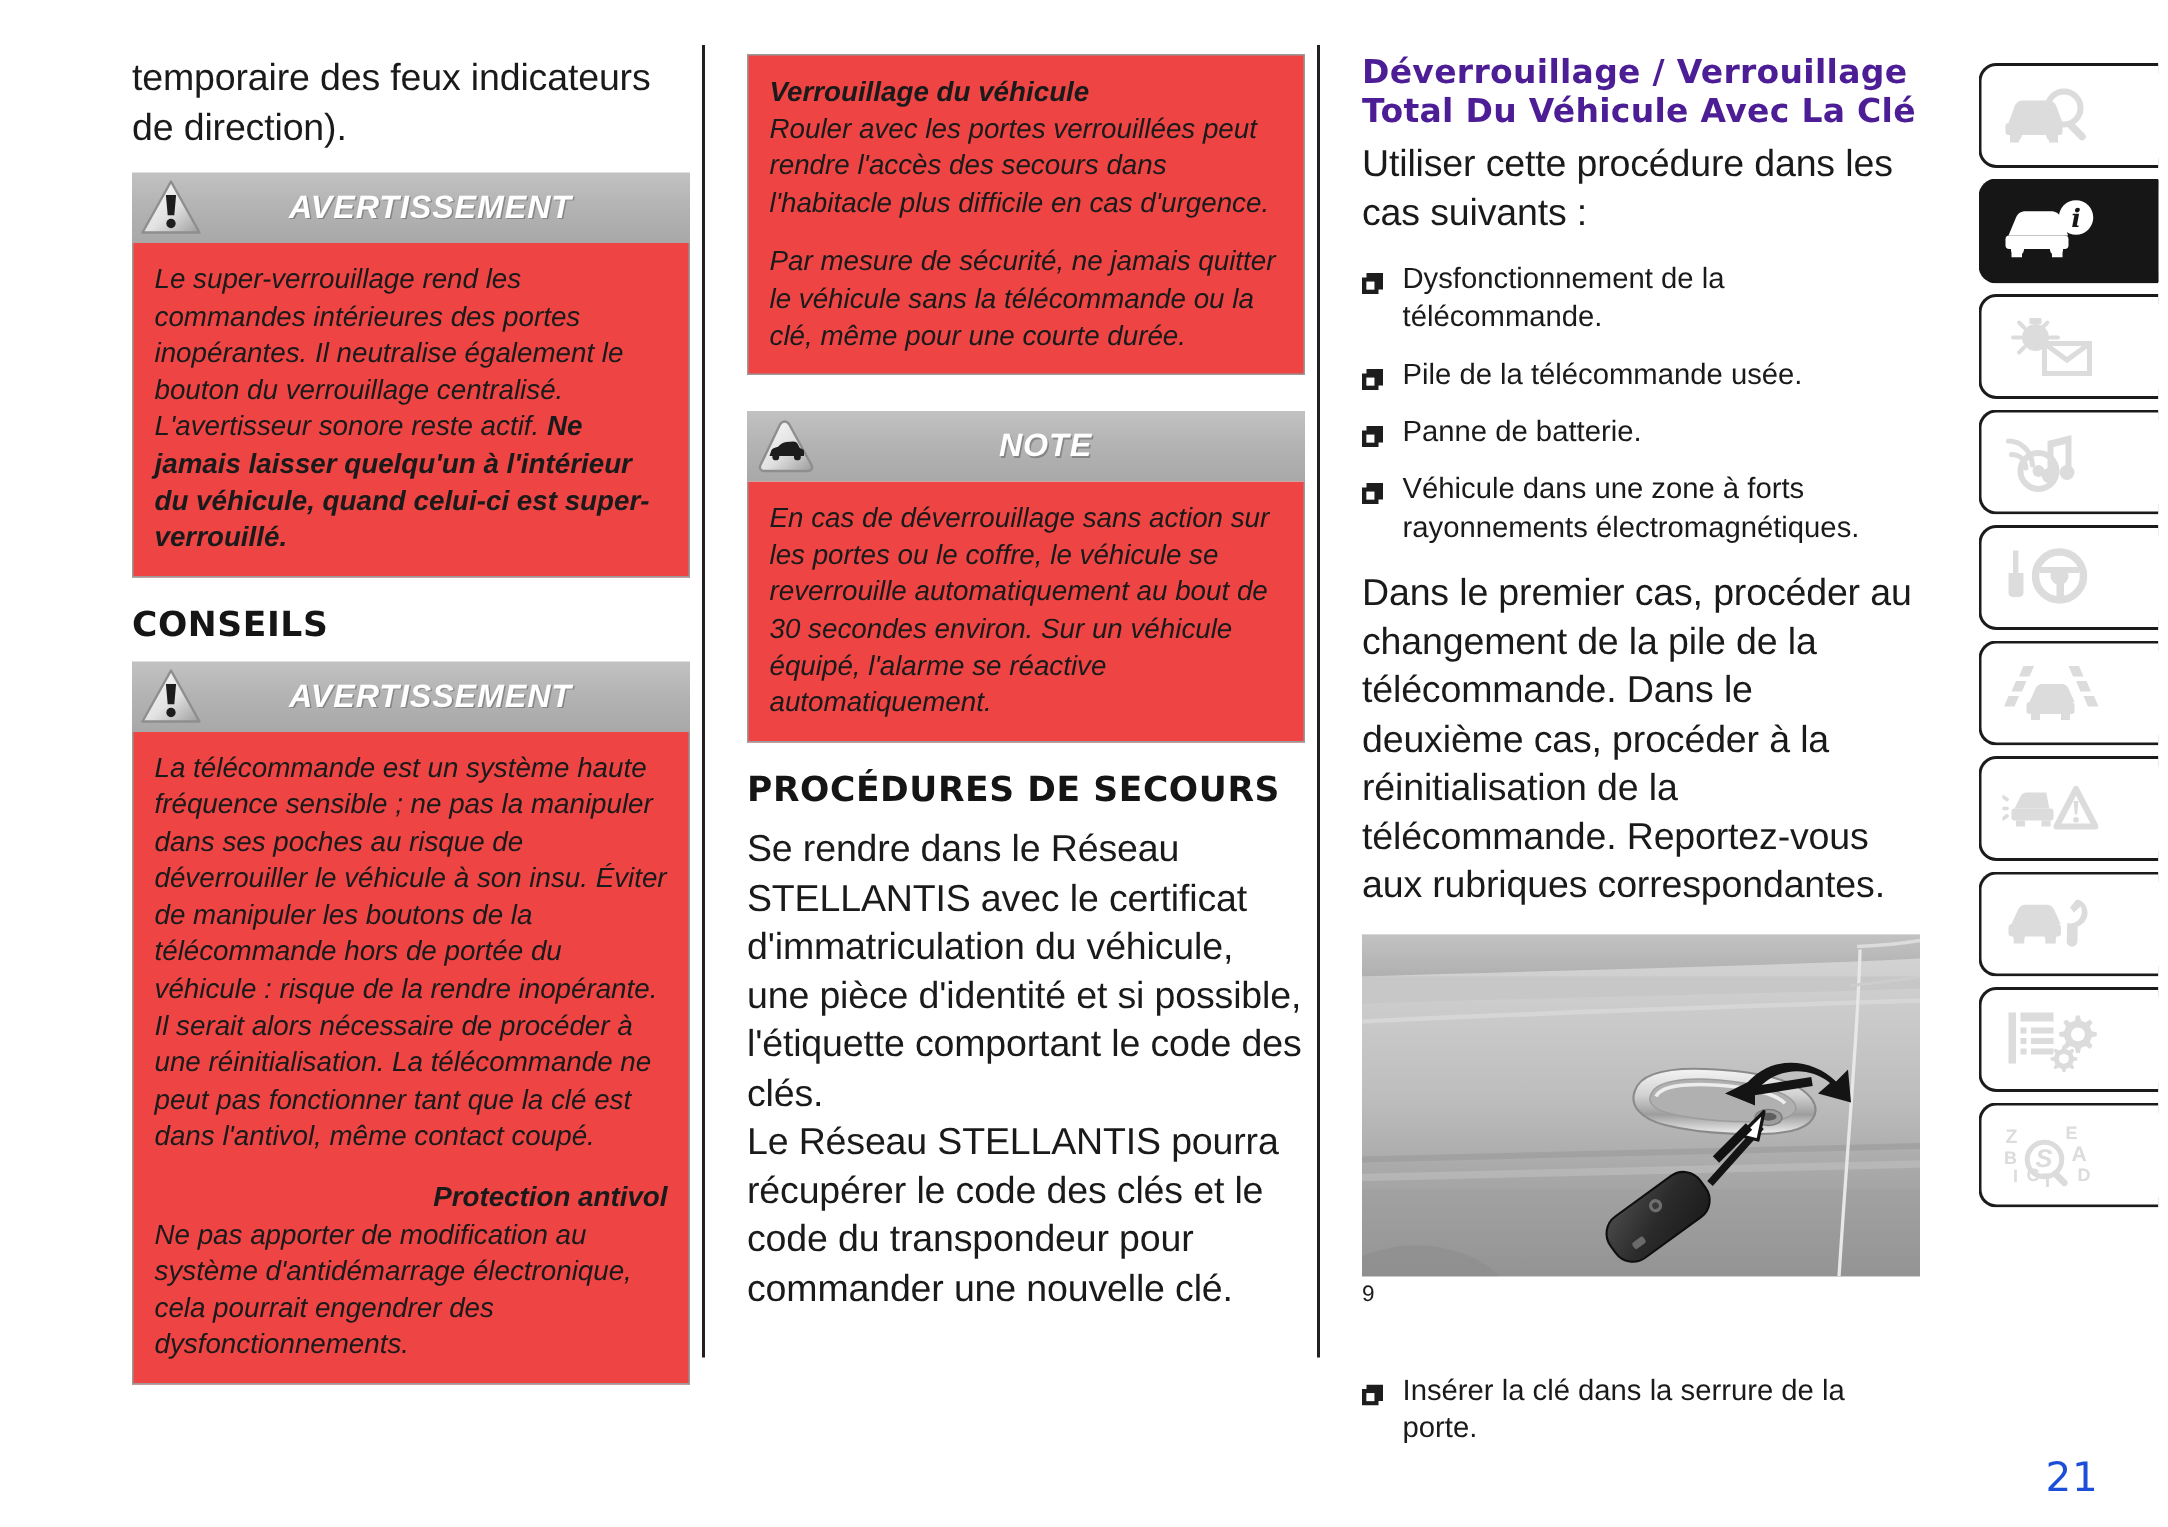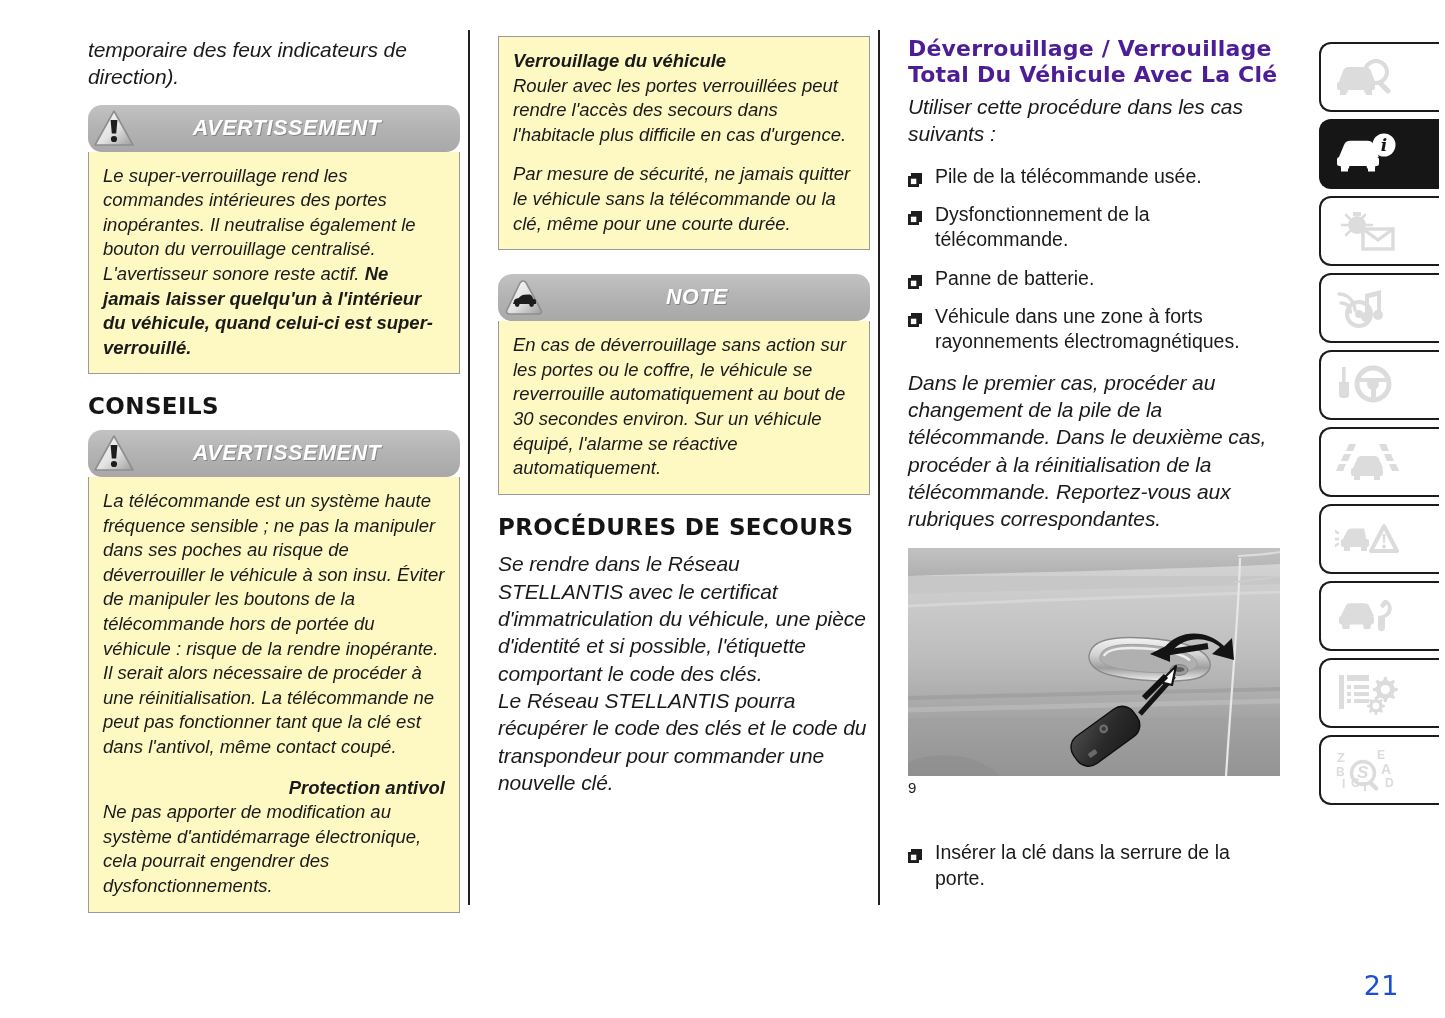--- a/index.html
+++ b/index.html
@@ -26,25 +26,24 @@
     position:absolute;
     top:30px;
     width:2px;height:875px;
     background:#231f20;
   }
   .col-rule.r1{left:468px;}
   .col-rule.r2{left:878px;}
 
   
   .body-text{
-    font-size:21px;
+    font-size:25px;
     line-height:1.30;
     letter-spacing:-0.1px;
     margin:0 0 0 0;
-    font-style:italic;
   }
   h2.sec{
     font-family:"DejaVu Sans", sans-serif;
     font-weight:bold;
     font-size:23px;
     letter-spacing:0.4px;
     margin:20px 0 10px 0;
     line-height:1.12;
     color:#151515;
   }
@@ -59,38 +58,37 @@
   }
   h3.sub.firsttop{margin-top:10px;}
 
   
   .banner{
     position:relative;
     height:47px;
     background:linear-gradient(to bottom,#c2c2c2 0%,#b4b4b4 45%,#a8a8a8 100%);
     display:flex;align-items:center;justify-content:center;
     margin-top:14px;
-    border-radius:14px;
   }
   .banner .label{
     font-style:italic;font-weight:bold;
     font-size:21.5px;letter-spacing:0.6px;
     color:#ffffff;
     text-shadow:1px 1px 0 rgba(80,80,80,0.45);
     margin-left:26px;
   }
   .banner .badge{
     position:absolute;left:5px;top:3px;
     width:42px;height:41px;
   }
   .box{
     border:1.5px solid #9a9a9a;
     border-top:none;
     padding:12px 14px 13px 14px;
-    background:#fef9c3;
+    background:#ef4444;
   }
   .box.standalone{border-top:1.5px solid #9a9a9a;margin-top:12px;}
   .box p{
     font-style:italic;
     font-size:18.5px;
     line-height:1.33;
     margin:0;
   }
   .box p + p{margin-top:15px;}
   .box p b{font-weight:bold;font-style:italic;}
@@ -261,30 +259,30 @@
       <p class="body-text" style="margin-bottom:16px;">Utiliser cette procédure dans les cas suivants :</p>
 
       <ul class="checks">
         <li>
           <span class="bullet">
             <svg width="14" height="14" viewBox="0 0 14 14">
                 <path d="M3 0 h11 v11 h-3 v3 h-11 v-11 h3 z M1.6 4.4 h8 v8 h-8 z" fill="#1d1d1d"></path>
                 <rect x="2.9" y="5.7" width="5.4" height="5.4" fill="#fff"></rect>
               </svg>
           </span>
-          <span>Pile de la télécommande usée.</span>
+          <span>Dysfonctionnement de la télécommande.</span>
         </li>
         <li>
           <span class="bullet">
             <svg width="14" height="14" viewBox="0 0 14 14">
                 <path d="M3 0 h11 v11 h-3 v3 h-11 v-11 h3 z M1.6 4.4 h8 v8 h-8 z" fill="#1d1d1d"></path>
                 <rect x="2.9" y="5.7" width="5.4" height="5.4" fill="#fff"></rect>
               </svg>
           </span>
-          <span>Dysfonctionnement de la télécommande.</span>
+          <span>Pile de la télécommande usée.</span>
         </li>
         <li>
           <span class="bullet">
             <svg width="14" height="14" viewBox="0 0 14 14">
                 <path d="M3 0 h11 v11 h-3 v3 h-11 v-11 h3 z M1.6 4.4 h8 v8 h-8 z" fill="#1d1d1d"></path>
                 <rect x="2.9" y="5.7" width="5.4" height="5.4" fill="#fff"></rect>
               </svg>
           </span>
           <span>Panne de batterie.</span>
         </li>

